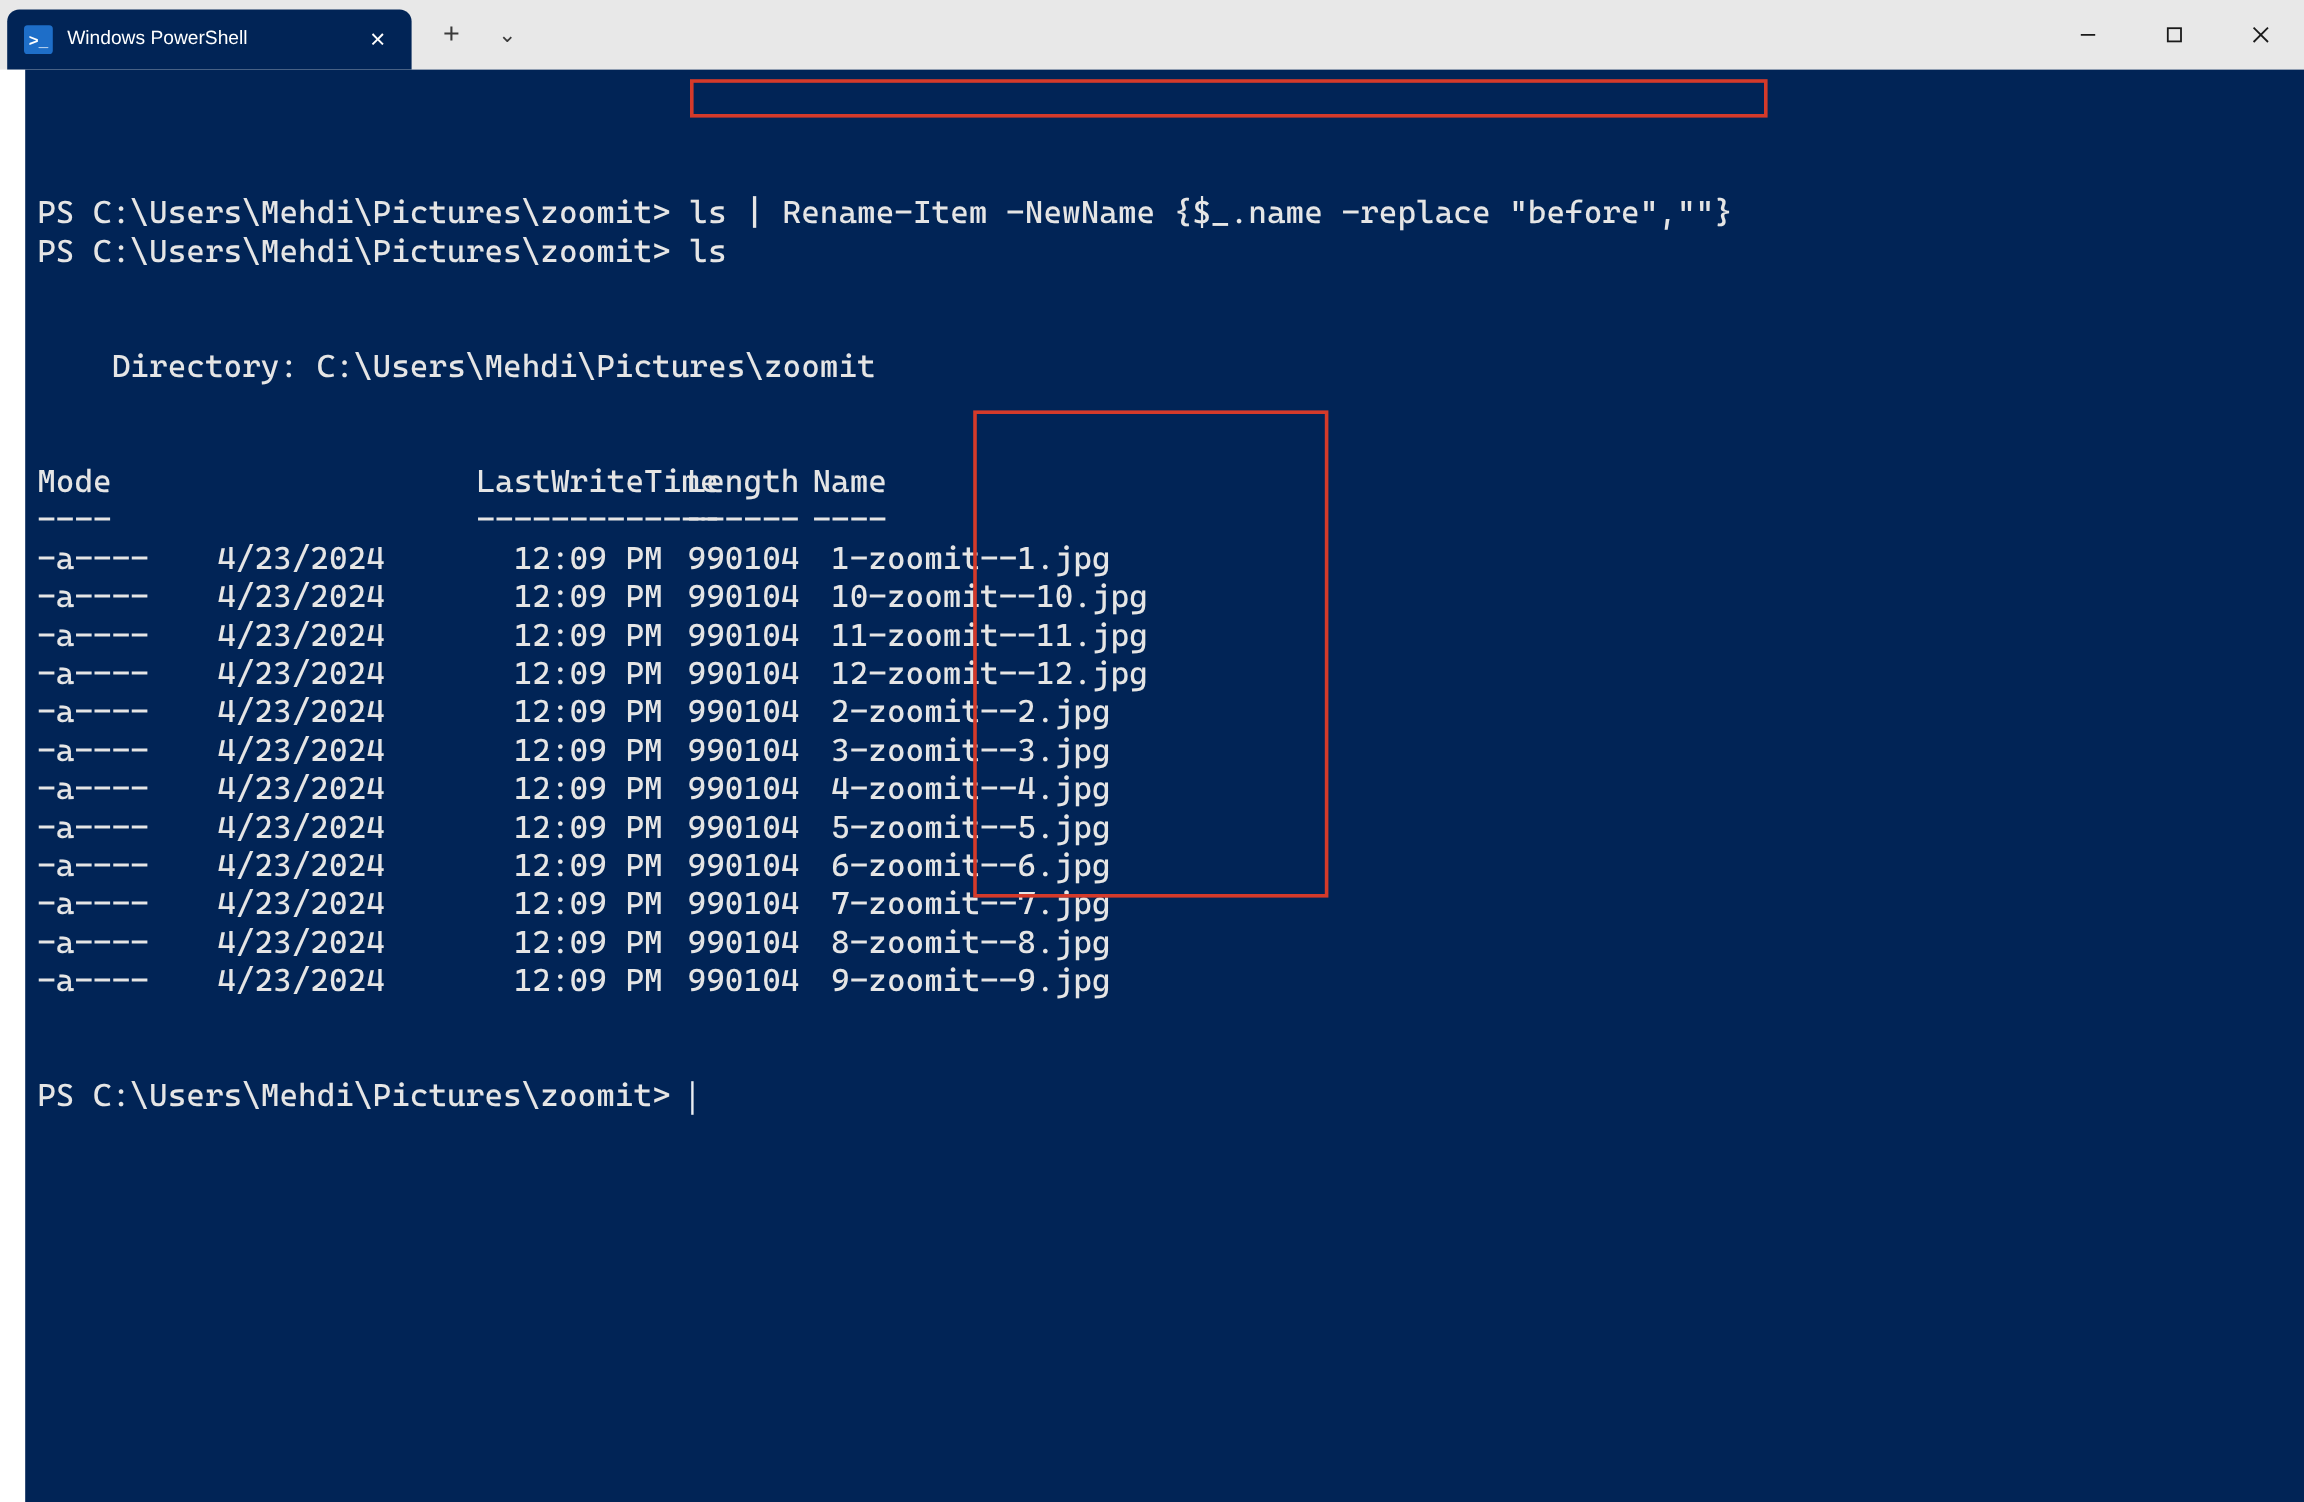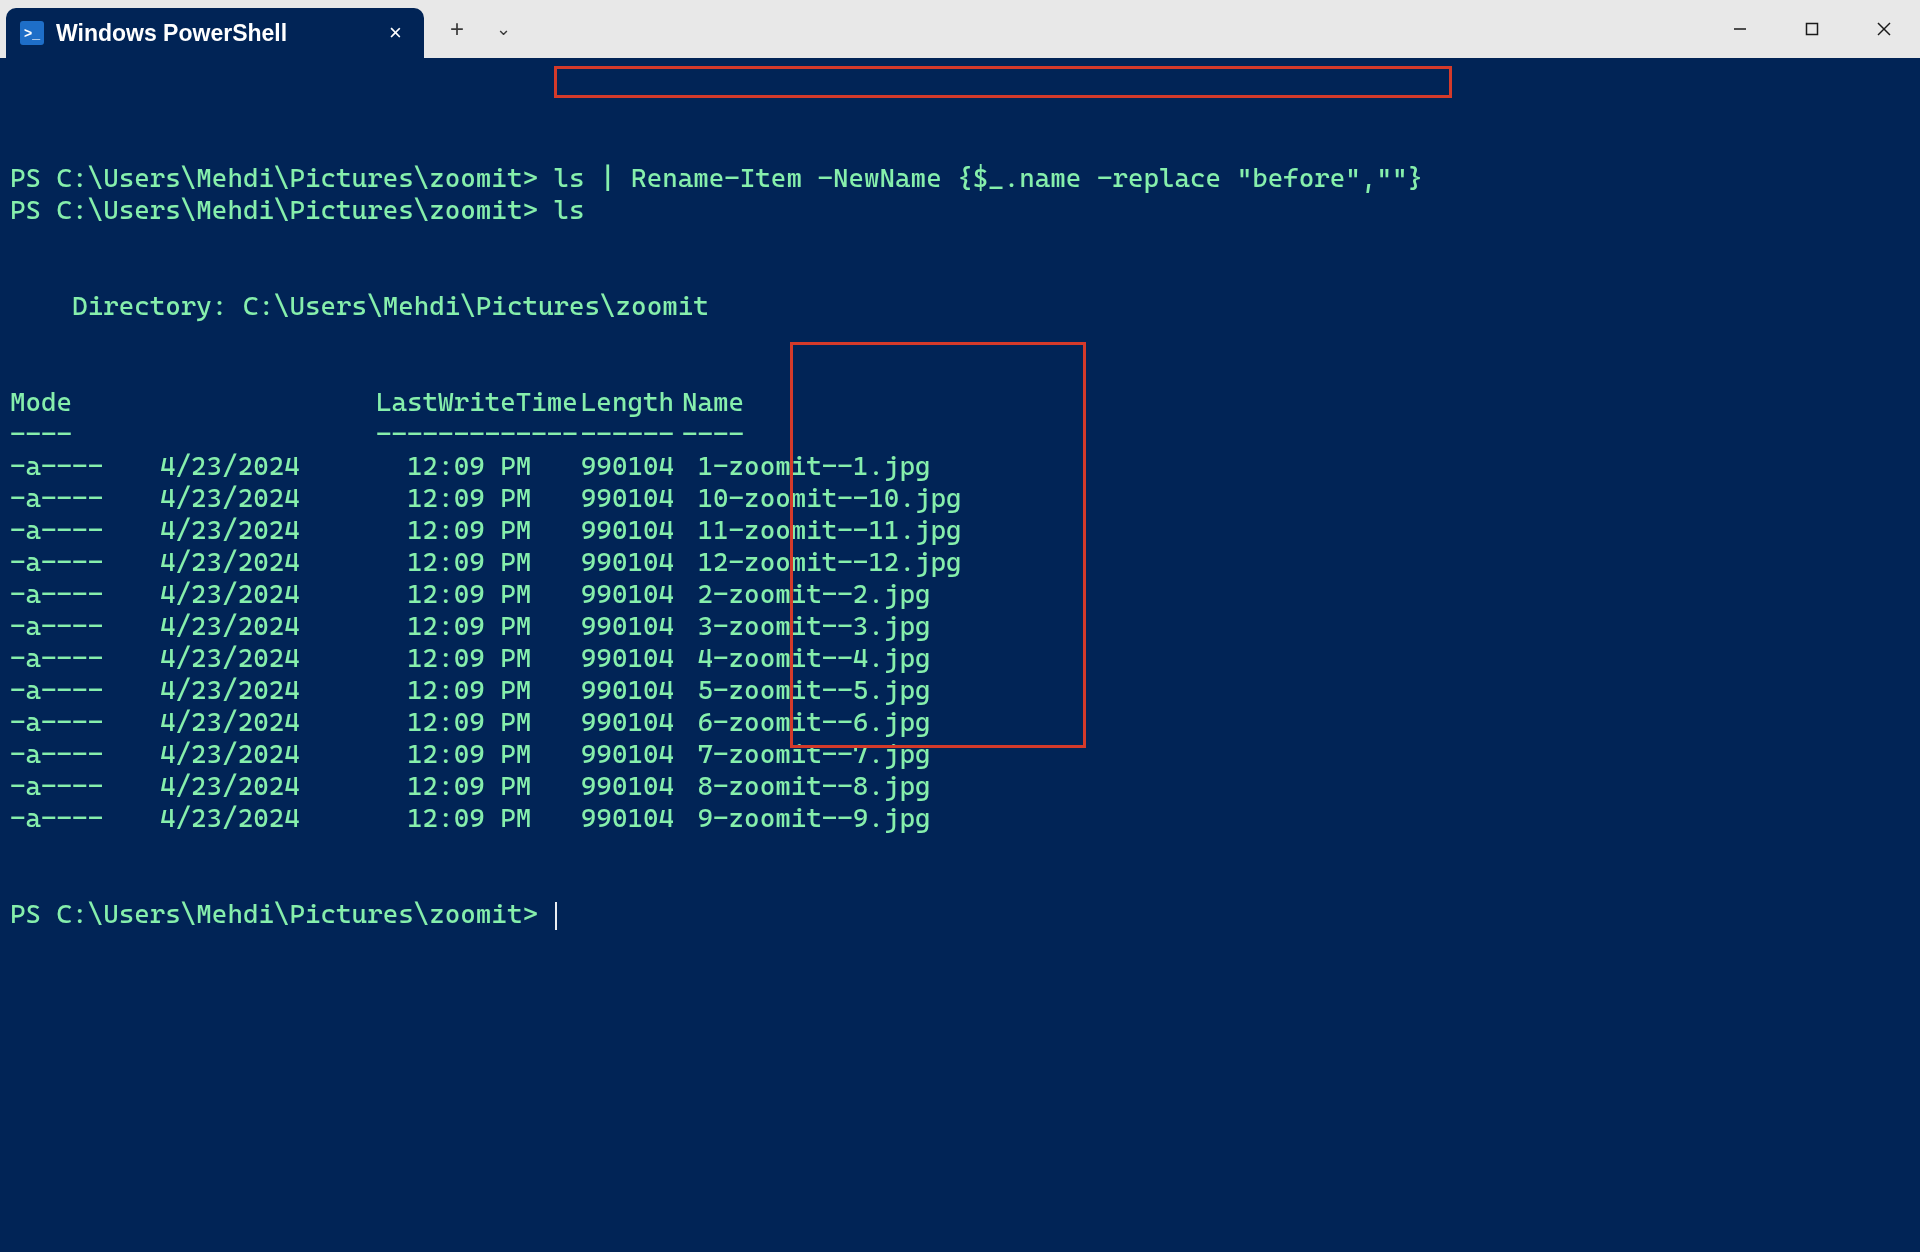--- a/index.html
+++ b/index.html
@@ -29,21 +29,21 @@
     margin-left: 6px;
     position: relative;
   }
   .tab-icon {
     width: 24px; height: 24px;
     background: #1e6ec8;
     border-radius: 3px;
     display:flex;align-items:center;justify-content:center;
     color:#fff; font-size:14px; font-weight:bold;
   }
-  .tab-title { font-size: 23px; white-space: nowrap; font-weight: bold; }
+  .tab-title { font-size: 16px; white-space: nowrap; }
   .tab-close {
     margin-left: 90px;
     font-size: 22px;
     color: #ffffff;
     cursor: pointer;
     line-height: 1;
   }
   .tab-controls {
     display:flex;
     align-items:center;
@@ -66,28 +66,29 @@
   .window-controls .btn {
     width: 72px; height: 58px;
     display:flex;align-items:center;justify-content:center;
     color:#1a1a1a;
     cursor:pointer;
   }
   .window-controls svg { stroke:#1a1a1a; }
   
   .terminal {
     background: #012456;
-    color: #86efac;
+    color: #e5e5e5;
     height: calc(1252px - 58px);
     padding: 8px 0 0 10px;
     font-family: Consolas, "Cascadia Mono", monospace;
     font-size: 26.5px;
     line-height: 32px;
     white-space: pre;
     position: relative;
+    margin-left: 21px;
   }
   .hl-cmd {
     position:absolute;
     left: 554px;
     top: 8px;
     width: 898px;
     height: 32px;
     border: 3px solid #d43a2a;
     pointer-events: none;
   }
@@ -97,21 +98,21 @@
     top: 284px;
     width: 296px;
     height: 406px;
     border: 3px solid #d43a2a;
     pointer-events: none;
   }
   .row { display:flex; }
   .c-mode   { width: 150px; }
   .c-date   { width: 216px; text-align:left; padding-right: 10px; }
   .c-time   { width: 176px; }
-  .c-len    { width: 130px; text-align:right; padding-right: 8px; }
+  .c-len    { width: 104px; padding-right: 8px; }
   .c-name   { }
   .dash { letter-spacing: 0; }
   .cursor {
     display:inline-block;
     width: 2px; height: 28px;
     background:#e9edf2;
     vertical-align: middle;
     margin-left: 2px;
   }
 </style>

